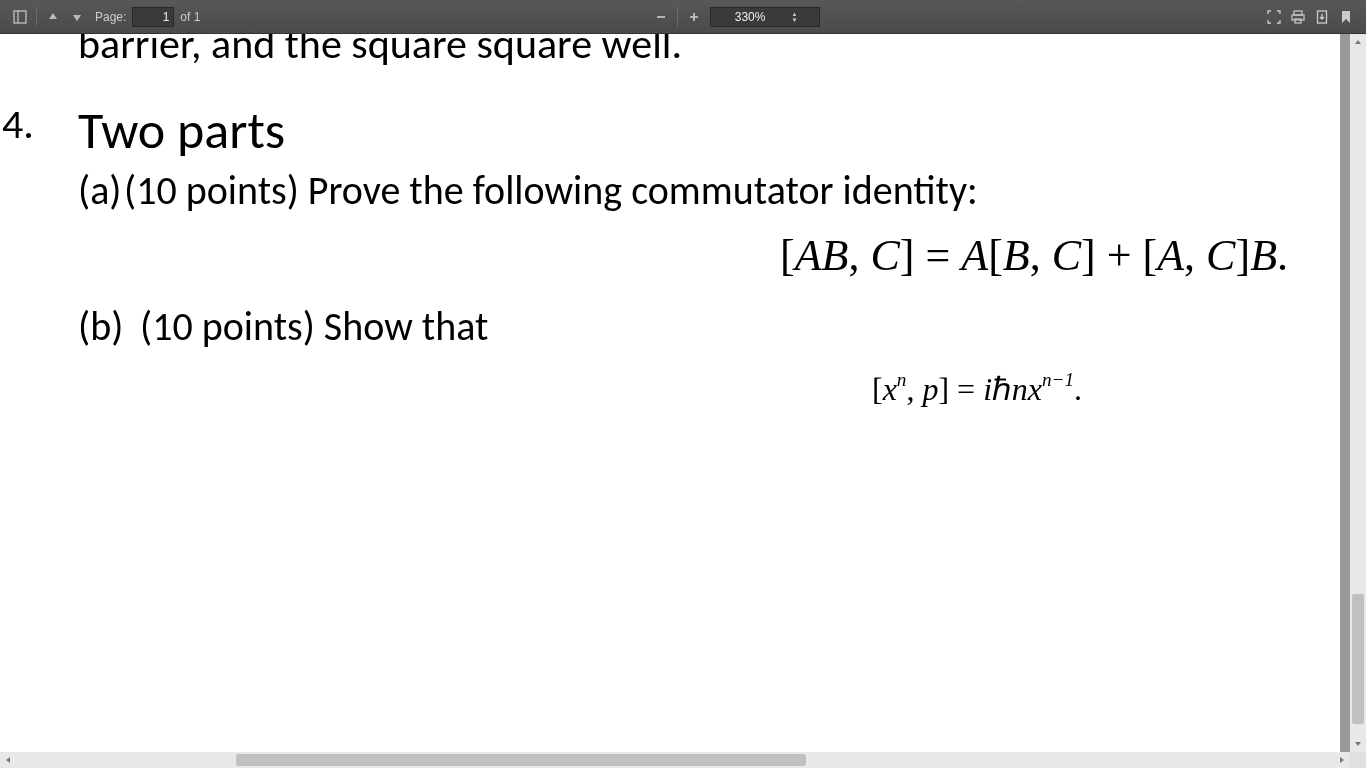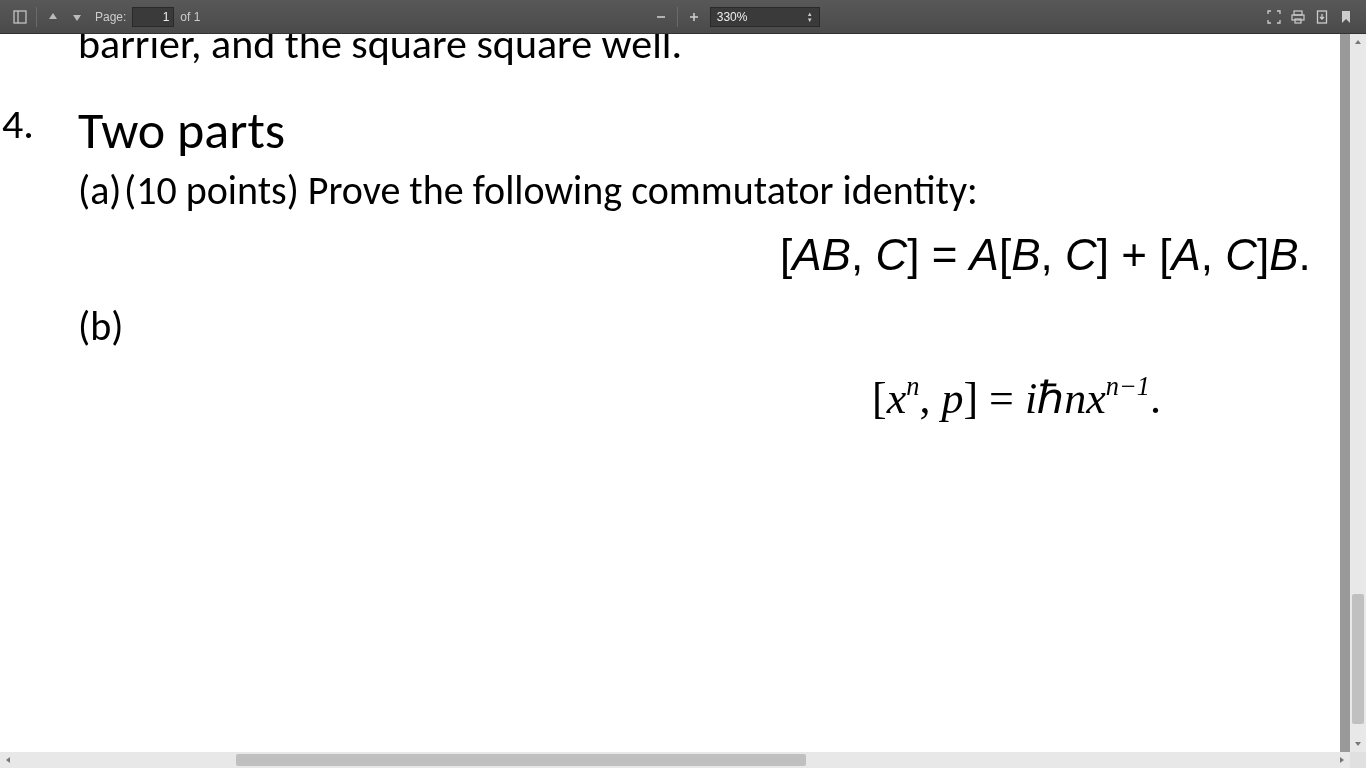--- a/index.html
+++ b/index.html
@@ -32,21 +32,21 @@
     color: #eee;
     text-align: right;
     padding: 0 4px;
     font-size: 12px;
   }
   .zoom-display {
     width: 110px; height: 20px;
     background: #3a3a3a;
     border: 1px solid #2a2a2a;
     color: #eee;
-    padding: 0 6px;
+    padding: 0 24px;
     font-size: 12px;
     display: flex; align-items: center; justify-content: space-between;
     margin-left: 4px;
     gap: 26px;
   }
   .spacer { flex: 1; }
   
   .content-area {
     position: relative;
     width: 1366px;
@@ -129,42 +129,42 @@
   }
   .part-a-text {
     position:absolute;
     left: 124px; top: 132px;
     font-size: 40px;
     white-space: nowrap;
   }
   .eq-a {
     position:absolute;
     left: 780px; top: 196px;
-    font-family: Liberation Sans, sans-serif;
+    font-family: Liberation Serif, serif;
     font-style: italic;
     font-size: 44px;
     white-space: nowrap;
   }
   .part-b-label {
     position:absolute;
     left: 78px; top: 268px;
     font-size: 40px;
   }
   .part-b-text {
     position:absolute;
     left: 140px; top: 268px;
     font-size: 40px;
     white-space: nowrap;
   }
   .eq-b {
     position:absolute;
     left: 872px; top: 332px;
     font-family: "Cambria Math", "STIX", serif;
     font-style: italic;
-    font-size: 44px;
+    font-size: 32px;
     white-space: nowrap;
   }
   .eq-a .rm, .eq-b .rm { font-style: normal; }
   .eq-a sup, .eq-b sup { font-size: 0.6em; position:relative; top:-0.1em;}
   .updown {
     display:flex; flex-direction:column; font-size:6px; line-height:6px; color:#ccc;
   }
   svg { display:block; }
 </style>
 </head>
@@ -251,20 +251,21 @@
     <div class="q-title">Two parts</div>
 
     <div class="part-a-label">(a)</div>
     <div class="part-a-text">(10 points) Prove the following commutator identity:</div>
 
     <div class="eq-a">
       <span class="rm">[</span><span>A</span><span>B</span><span class="rm">, </span><span>C</span><span class="rm">]</span><span class="rm"> = </span><span>A</span><span class="rm">[</span><span>B</span><span class="rm">, </span><span>C</span><span class="rm">]</span><span class="rm"> + </span><span class="rm">[</span><span>A</span><span class="rm">, </span><span>C</span><span class="rm">]</span><span>B</span><span class="rm">.</span>
     </div>
 
     <div class="part-b-label">(b)</div>
+    <div class="part-b-text">(10 points) Show that</div>
 
     <div class="eq-b">
       <span class="rm">[</span><span>x</span><sup>n</sup><span class="rm">, </span><span>p</span><span class="rm">]</span><span class="rm"> = </span><span>i</span><span class="rm">ℏ</span><span>n</span><span>x</span><sup>n−1</sup><span class="rm">.</span>
     </div>
   </div>
 
   <div class="vscroll">
     <div class="up">
       <svg width="8" height="8" viewBox="0 0 8 8">
           <path d="M4 2 L7 6 L1 6 Z" fill="#777"></path>

